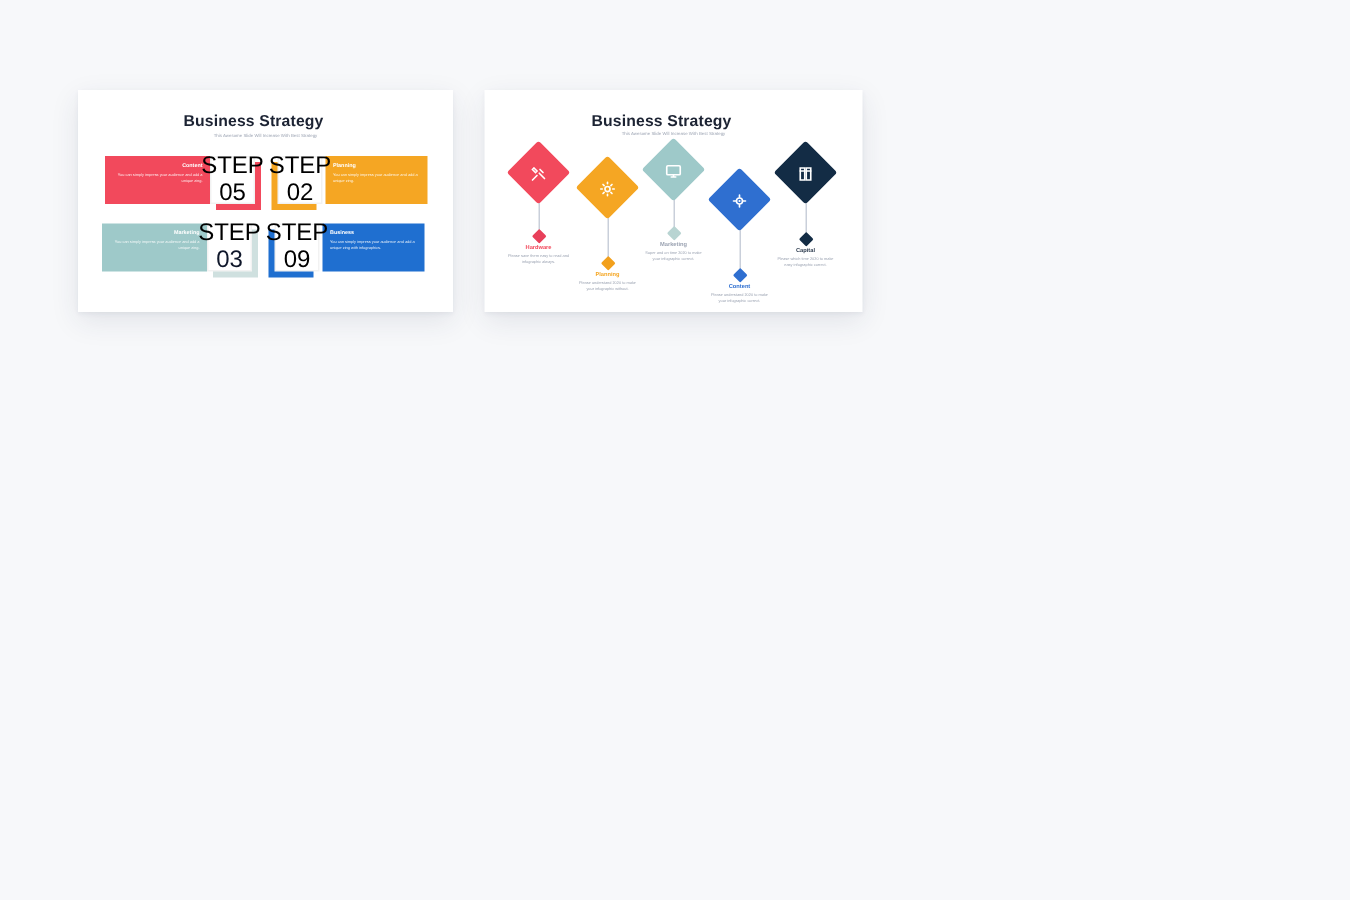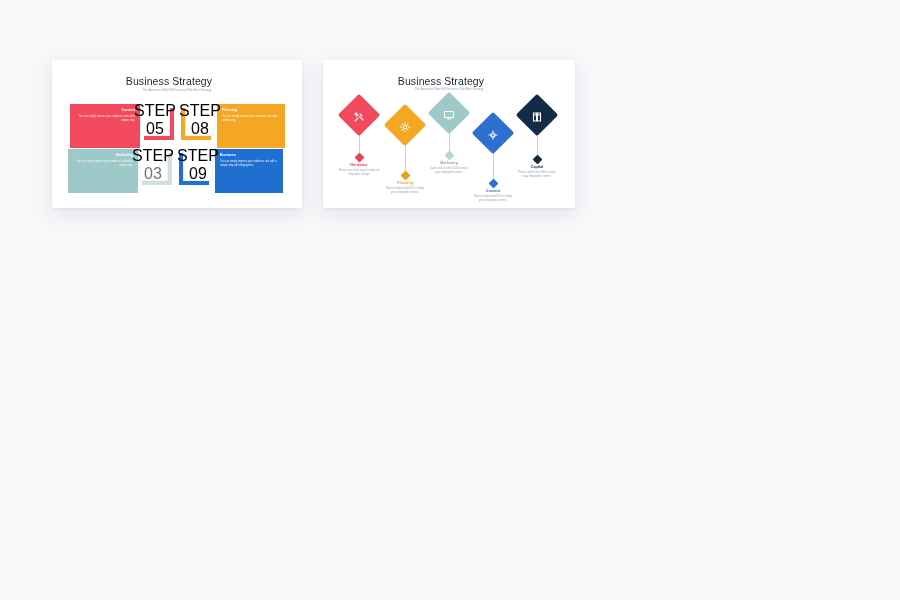--- a/index.html
+++ b/index.html
@@ -20,42 +20,42 @@
     box-shadow:0 6px 18px rgba(40,50,80,.10), 0 1px 3px rgba(40,50,80,.06);
     overflow:hidden;
   }
   #slide-1{left:52px;top:60px;width:250px;height:148px;}
   #slide-2{left:323px;top:60px;width:252px;height:148px;}
 
   .slide-title{
     position:absolute;left:0;right:16px;
     text-align:center;
     color:#1c2333;
-    font-weight:normal;
+    font-weight:bold;
     letter-spacing:.1px;
   }
   #slide-1 .slide-title{top:75px - 60px;}
   .title-1{top:15px;font-size:10.5px;}
   .title-2{top:15px;font-size:10.5px;}
   .slide-sub{
     position:absolute;left:0;right:0;
     text-align:center;
     color:#9aa2b1;
     font-size:2.9px;
     line-height:4px;
     letter-spacing:.02px;
   }
   .sub-1{top:28px;}
   .sub-2{top:27px;}
 
   
   .steps{position:absolute;left:16px;right:16px;top:42px;}
   .step-row{
     position:absolute;
-    height:44px;
+    height:32px;
     display:flex;
     align-items:stretch;
   }
   .step-row.r1{left:2px;  top:2px;  width:100px;}
   .step-row.r2{left:117px;top:2px;  width:100px;}
   .step-row.r3{left:0px;  top:47px; width:100px;}
   .step-row.r4{left:115px;top:47px; width:100px;}
 
   
   .panel{
@@ -167,39 +167,39 @@
             <div class="n-num">05</div>
           </div>
         </div>
       </div>
 
       <div class="step-row r2">
         <div class="numwrap">
           <div class="shadowL" style="background:#f5a623;left:-4px;top:4px;"></div>
           <div class="numface">
             <div class="n-step">STEP</div>
-            <div class="n-num">08</div>
+            <div class="n-num">02</div>
           </div>
         </div>
         <div class="panel left-text" style="background:#f5a623;margin-left:2px;">
           <div class="p-title">Planning</div>
           <div class="p-body">You can simply impress your audience and add a unique zing.</div>
         </div>
       </div>
 
       <div class="step-row r3">
         <div class="panel right-text" style="background:#9ec9c9;">
           <div class="p-title">Marketing</div>
           <div class="p-body">You can simply impress your audience and add a unique zing.</div>
         </div>
         <div class="numwrap">
           <div class="shadowL" style="background:#cfe0df;"></div>
           <div class="numface">
             <div class="n-step">STEP</div>
-            <div class="n-num" style="color:#737373;">03</div>
+            <div class="n-num" style="color:#0f172a;">03</div>
           </div>
         </div>
       </div>
 
       <div class="step-row r4">
         <div class="numwrap">
           <div class="shadowL" style="background:#1f6fd0;left:-4px;top:4px;"></div>
           <div class="numface">
             <div class="n-step">STEP</div>
             <div class="n-num">09</div>

